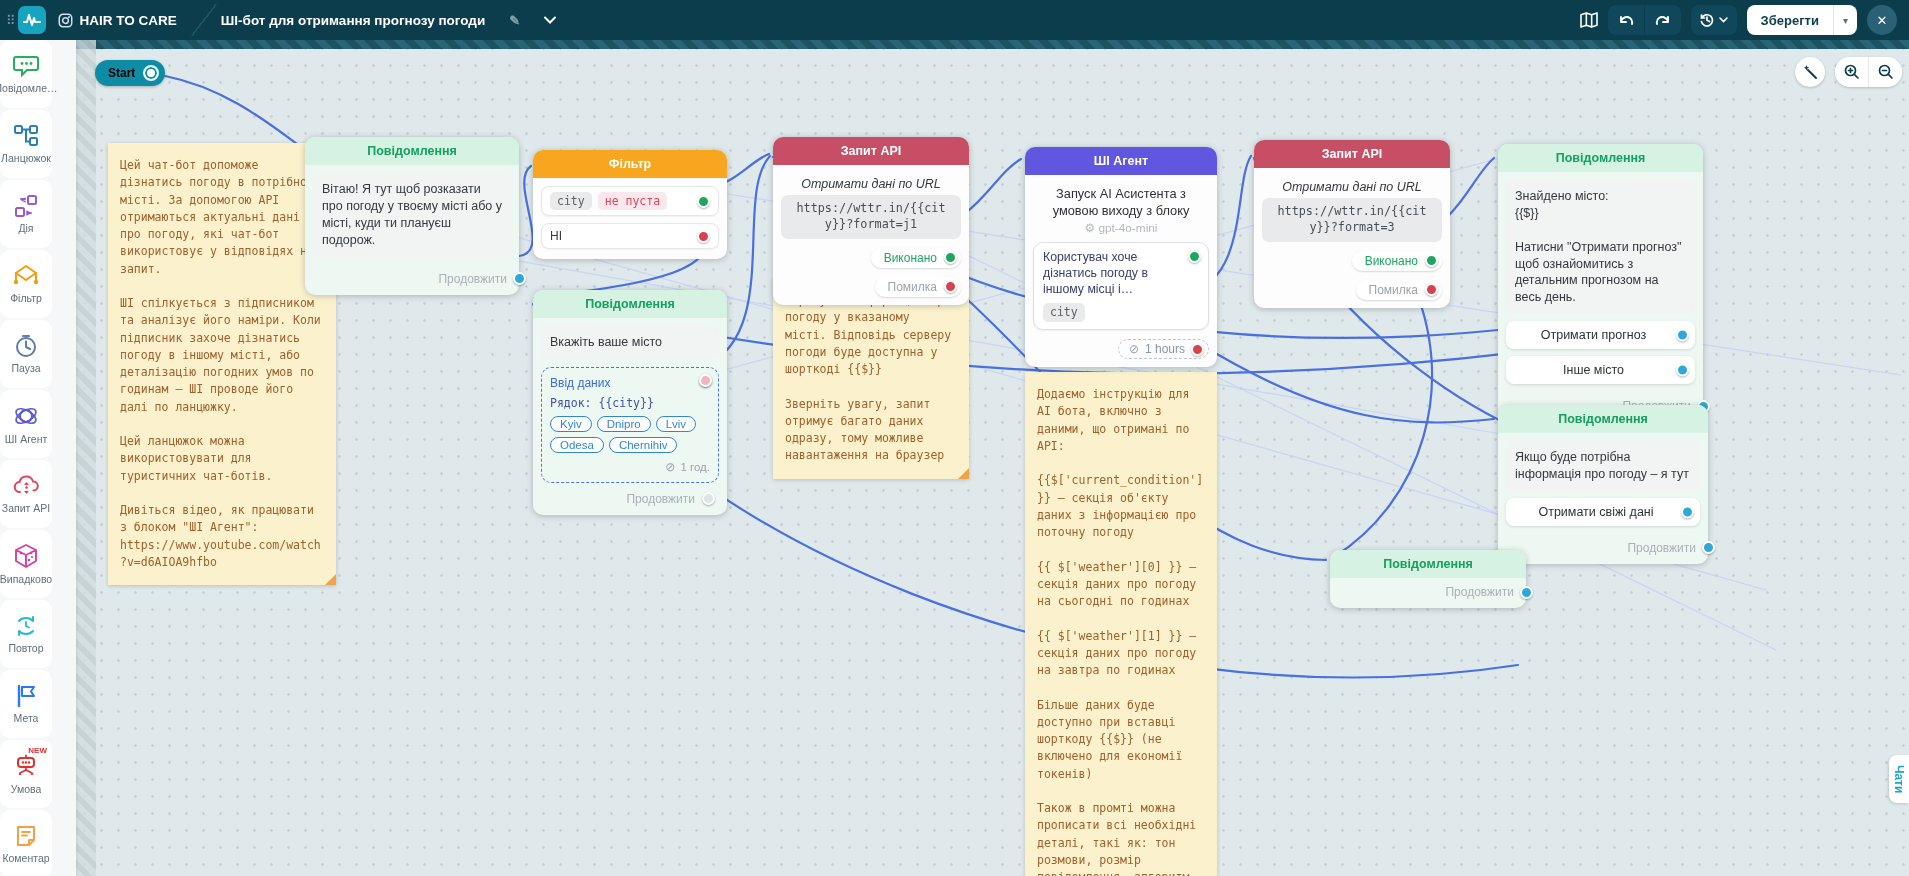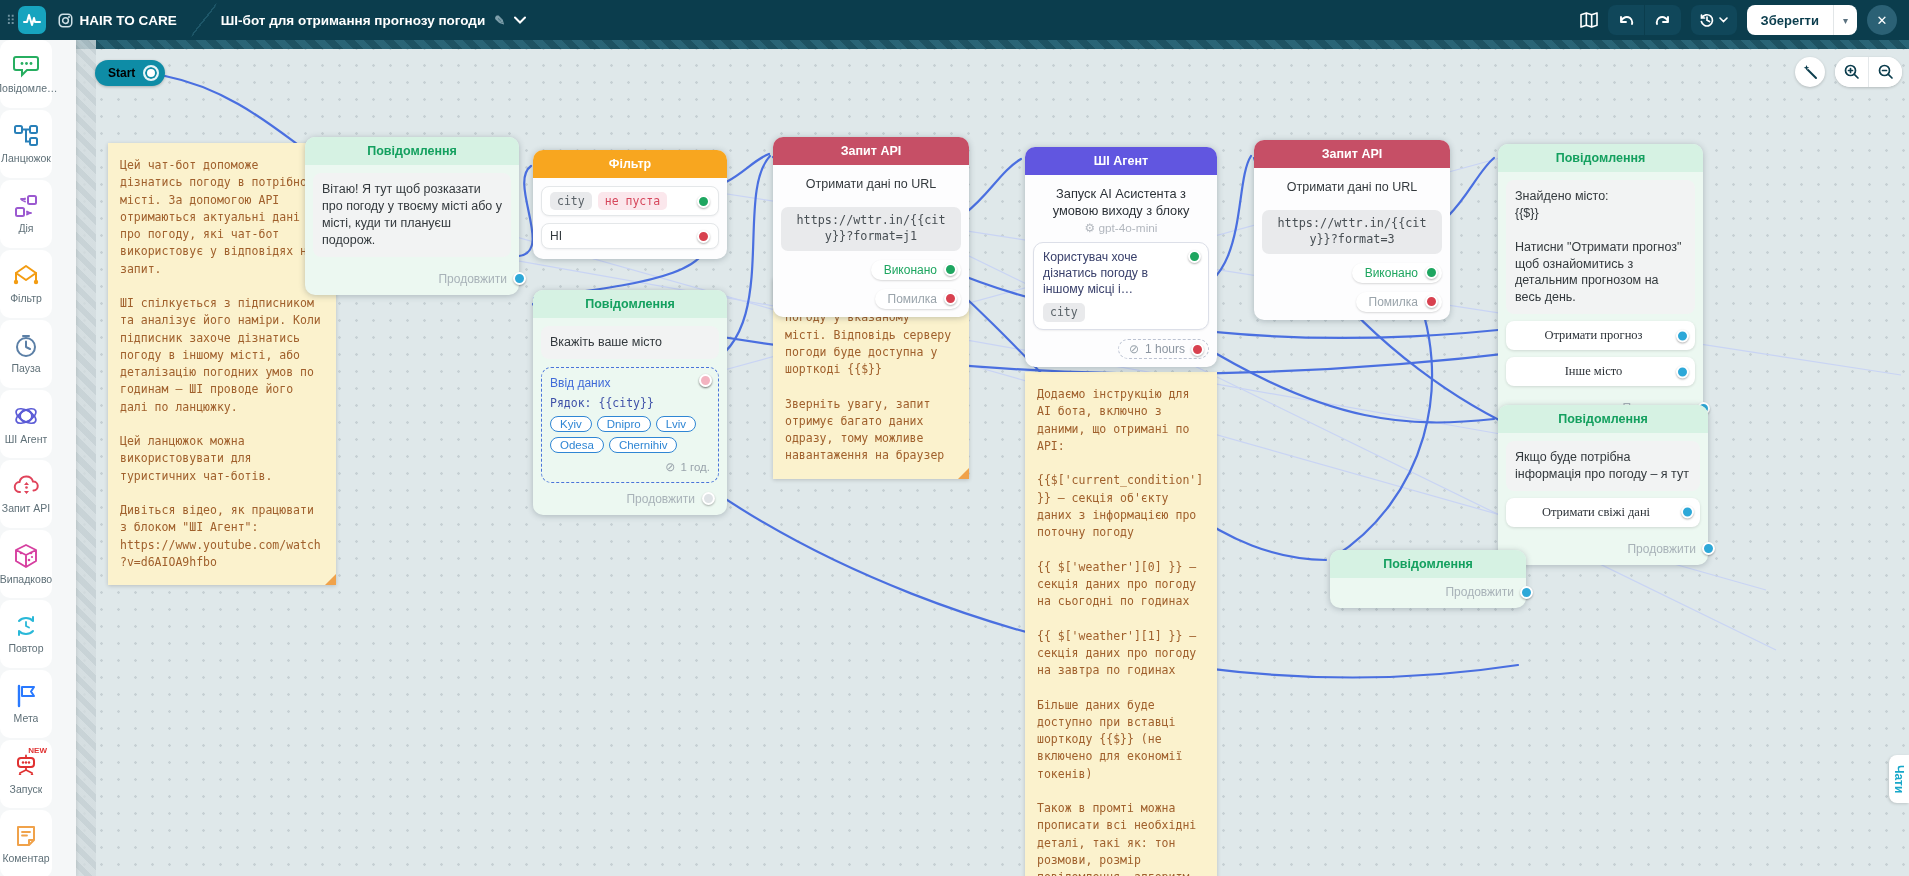--- a/index.html
+++ b/index.html
@@ -4,21 +4,21 @@
 <style>
   * { margin:0; padding:0; box-sizing:border-box; }
   html,body { width:1909px; height:876px; overflow:hidden; font-family:"Liberation Sans", sans-serif; background:#dfe8ea; }
 
   
   .topbar { position:absolute; left:0; top:0; width:1909px; height:40px; background:#0b3d4d; display:flex; align-items:center; z-index:50; }
   .grip { color:#6f93a0; font-size:13px; letter-spacing:-2px; padding:0 4px 0 6px; cursor:grab; }
   .logo-sq { width:28px; height:28px; border-radius:7px; background:#17a4bf; display:flex; align-items:center; justify-content:center; margin-right:12px; }
   .ws-wrap { display:flex; align-items:center; gap:7px; color:#fff; font-weight:bold; font-size:13.5px; padding-right:18px; }
   .rib-sep { width:1px; height:40px; background:linear-gradient(115deg, transparent 47%, #1d5668 47%, #1d5668 53%, transparent 53%); transform:skewX(-18deg); margin:0 10px 0 2px; width:14px; }
-  .flow-title { display:flex; align-items:center; gap:9px; color:#fff; font-weight:bold; font-size:13.5px; }
+  .flow-title { display:flex; align-items:center; gap:24px; color:#fff; font-weight:bold; font-size:13.5px; }
   .edit-pencil { color:#7fa0ac; font-size:13px; cursor:pointer; }
   .chev-dn { cursor:pointer; display:flex; }
   .topbar-right { margin-left:auto; display:flex; align-items:center; gap:10px; padding-right:12px; }
   .icon-btn { background:none; border:none; cursor:pointer; display:flex; align-items:center; justify-content:center; }
   .hgroup { background:#10475a; border-radius:8px; display:flex; align-items:center; height:30px; overflow:hidden; }
   .hgroup .icon-btn { width:36px; height:30px; }
   .hgroup .vdiv { width:1px; height:30px; background:#0b3d4d; }
   .save-btn { background:#fff; border:none; border-radius:8px; height:30px; display:flex; align-items:center; cursor:pointer; overflow:hidden; }
   .save-btn .lbl { padding:0 14px; font-size:13px; font-weight:bold; color:#0b3d4d; }
   .save-btn .caret { border-left:1px solid #e2e6e8; padding:0 9px; color:#5b7280; font-size:10px; height:30px; display:flex; align-items:center; }
@@ -76,21 +76,21 @@
   .footer-row .port { position:absolute; right:-7px; }
   .footer-row.gray-port .port { right:6px; position:static; margin-left:7px; }
 
   
   .f-row { background:#fff; border:1px solid #e4e7e9; border-radius:8px; padding:5px 8px; display:flex; align-items:center; gap:6px; margin-bottom:7px; box-shadow:0 1px 2px rgba(0,0,0,.05); font-size:12px; color:#33393d; }
   .f-row .port { margin-left:auto; }
   .chip-var { background:#e9eaec; color:#5a6268; font-family:"DejaVu Sans Mono", monospace; font-size:11.5px; padding:2px 7px; border-radius:5px; }
   .chip-op { background:#fbe7ec; color:#d6475c; font-family:"DejaVu Sans Mono", monospace; font-size:11.5px; padding:2px 7px; border-radius:5px; }
 
   
-  .api-sub { text-align:center; font-size:12.5px; color:#33393d; margin:4px 0 16px; }
+  .api-sub { text-align:center; font-size:12.5px; color:#33393d; margin:4px 0 4px;font-style:italic; }
   .url-box { background:#e9eaec; border-radius:7px; padding:6px 8px; font-family:"DejaVu Sans Mono", monospace; font-size:11.8px; color:#484f54; text-align:center; word-break:break-all; line-height:1.35; }
   .pill-row { display:flex; justify-content:flex-end; margin-top:9px; }
   .status-pill { background:#fff; border-radius:14px; box-shadow:0 1px 2px rgba(0,0,0,.15); display:flex; align-items:center; gap:7px; padding:3px 4px 3px 13px; font-size:12px; }
   .status-pill.ok { color:#1ea660; } .status-pill.err { color:#9aa4ab; }
 
   
   .ai-sub { text-align:center; font-size:12.8px; color:#2c3238; line-height:1.3; margin:3px 2px 2px; }
   .ai-model { text-align:center; color:#b3b8bf; font-size:11.8px; margin-bottom:7px; }
   .prompt-box { background:#e9eaec; border-radius:8px; padding:6px 8px; font-family:"DejaVu Sans Mono", monospace; font-size:11px; color:#5a6268; text-align:center; line-height:1.4; margin-bottom:8px; }
   .intent-box { background:#fff; border:1px solid #dcdfe8; border-radius:10px; padding:7px 9px; position:relative; font-size:12.3px; color:#39406b; line-height:1.3; box-shadow:0 1px 2px rgba(0,0,0,.06); }
@@ -103,21 +103,21 @@
   
   .input-block { border:1.5px dashed #4a74d9; border-radius:10px; padding:8px; margin-top:8px; position:relative; }
   .input-block .title { color:#3f6ad8; font-size:12px; margin-bottom:6px; }
   .input-block .port { position:absolute; right:6px; top:6px; }
   .row-line { color:#3f51a8; font-family:"DejaVu Sans Mono", monospace; font-size:11.5px; margin-bottom:6px; }
   .qr-wrap { display:flex; flex-wrap:wrap; gap:5px; }
   .qr { border:1.5px solid #2f86d4; color:#2f86d4; background:#fff; border-radius:12px; padding:1px 9px; font-size:11.5px; cursor:pointer; }
   .mini-timeout { display:flex; justify-content:flex-end; align-items:center; gap:5px; color:#9aa4ac; font-size:11.5px; margin-top:7px; }
 
   
-  .msg-btn { background:#fff; border:none; border-radius:8px; box-shadow:0 1px 3px rgba(0,0,0,.13); width:100%; padding:7px 24px 7px 10px; font-size:12.5px; color:#2c3238; font-family:Liberation Serif, serif; position:relative; margin-top:7px; cursor:pointer; }
+  .msg-btn { background:#fff; border:none; border-radius:8px; box-shadow:0 1px 3px rgba(0,0,0,.13); width:100%; padding:7px 24px 7px 10px; font-size:12.5px; color:#2c3238; font-family:Liberation Sans, sans-serif; position:relative; margin-top:7px; cursor:pointer; }
   .msg-btn .port { position:absolute; right:6px; top:50%; transform:translateY(-50%); }
 </style>
 </head>
 <body>
 
 <div class="topbar">
   <span class="grip">⠿</span>
   <div class="logo-sq">
     <svg width="18" height="14" viewBox="0 0 18 14">
         <polyline points="1,9 4,9 6,2 9,12 11,5 12,9 17,9" fill="none" stroke="#fff" stroke-width="2" stroke-linecap="round" stroke-linejoin="round"></polyline>
@@ -276,21 +276,21 @@
   <div class="side-item">
     <span class="new-badge">NEW</span>
     <svg width="26" height="25" viewBox="0 0 26 25">
         <rect x="5" y="4" width="16" height="9" rx="3" fill="none" stroke="#e03131" stroke-width="2"></rect>
         <circle cx="10" cy="8.5" r="1.2" fill="#e03131"></circle>
         <circle cx="13" cy="8.5" r="1.2" fill="#e03131"></circle>
         <circle cx="16" cy="8.5" r="1.2" fill="#e03131"></circle>
         <path d="M13,1.5 L13,4 M13,13 v3 M13,16 l-6,3 M13,16 l6,3" stroke="#e03131" stroke-width="1.8" stroke-linecap="round"></path>
         <path d="M5.5,21 l1.5,-2 1.5,2 z M17.5,21 l1.5,-2 1.5,2 z" fill="#e03131"></path>
       </svg>
-    <span class="lbl">Запуск</span>
+    <span class="lbl">Умова</span>
   </div>
 
   <div class="side-item">
     <svg width="24" height="24" viewBox="0 0 24 24">
         <path d="M4,3 h16 v13 l-5,5 h-11 z" fill="none" stroke="#f0a24a" stroke-width="2" stroke-linejoin="round"></path>
         <path d="M15,21 v-5 h5" fill="none" stroke="#f0a24a" stroke-width="2" stroke-linejoin="round"></path>
         <path d="M8,8 h8 M8,11.5 h5" stroke="#f0a24a" stroke-width="1.8" stroke-linecap="round"></path>
       </svg>
     <span class="lbl">Коментар</span>
   </div>

